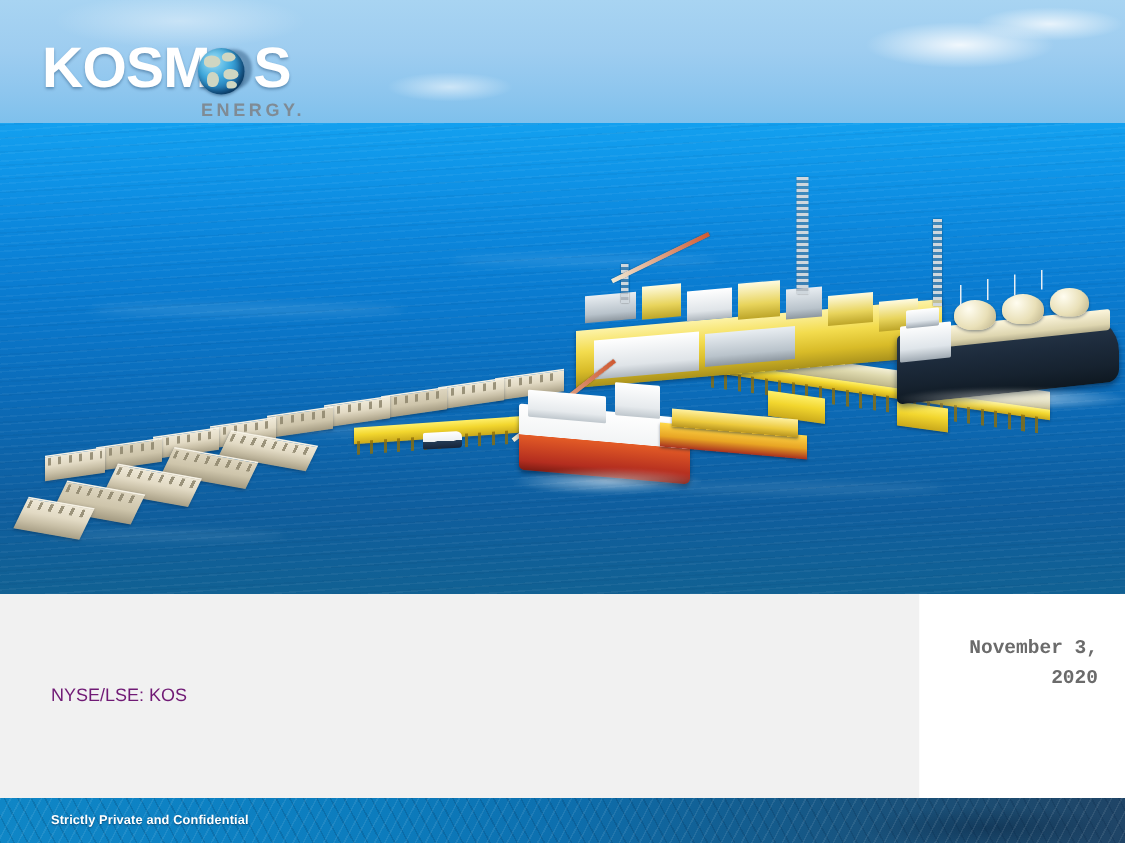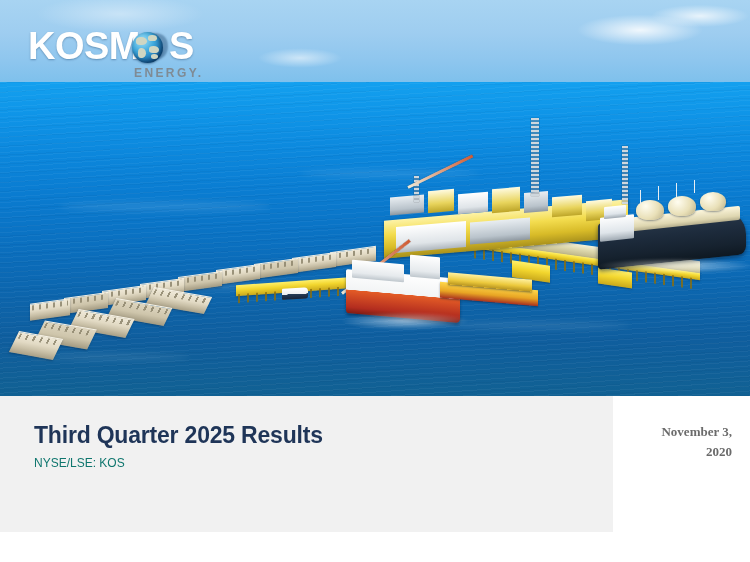--- a/index.html
+++ b/index.html
@@ -246,36 +246,36 @@
     font-size: 23px;
     color: #1f3558;
     letter-spacing: -0.2px;
     white-space: nowrap;
   }
   .slide-subtitle {
     position: absolute;
     left: 34px; top: 60px;
     font-family: "Liberation Sans", sans-serif;
     font-size: 12px;
-    color: #0f766e;
+    color: #701a75;
     white-space: nowrap;
   }
 
   .date-panel {
     position: absolute;
     left: 613px; top: 396px;
     width: 137px; height: 136px;
     background: #ffffff;
   }
   .slide-date {
     position: absolute;
     right: 18px; top: 26px;
     width: 104px;
     text-align: right;
-    font-family: Liberation Serif, serif;
+    font-family: Liberation Mono, monospace;
     font-weight: bold;
     font-size: 13px;
     line-height: 20px;
     color: #6b6b6b;
   }
 
   
   .footer {
     position: absolute;
     left: 0; top: 532px;
@@ -438,25 +438,27 @@
         <span class="land" style="left:16px; top:3px;  width:9px;  height:6px;"></span>
         <span class="land" style="left:6px;  top:16px; width:8px;  height:10px;"></span>
         <span class="land" style="left:17px; top:14px; width:10px; height:7px;"></span>
         <span class="land" style="left:19px; top:22px; width:7px;  height:5px;"></span>
       </div>
       <div class="logo-energy">ENERGY.</div>
     </div>
   </div>
 
   <div class="title-panel">
-    <div class="slide-title">Third Quarter 2025 Results</div>
     <div class="slide-subtitle">NYSE/LSE: KOS</div>
   </div>
 
   <div class="date-panel">
     <div class="slide-date">
       <span>November 3,</span><br>
       <span>2020</span>
     </div>
   </div>
 
+  <div class="footer">
+    <div class="footer-text">Strictly Private and Confidential</div>
+  </div>
 
 </div>
 
 </body></html>

